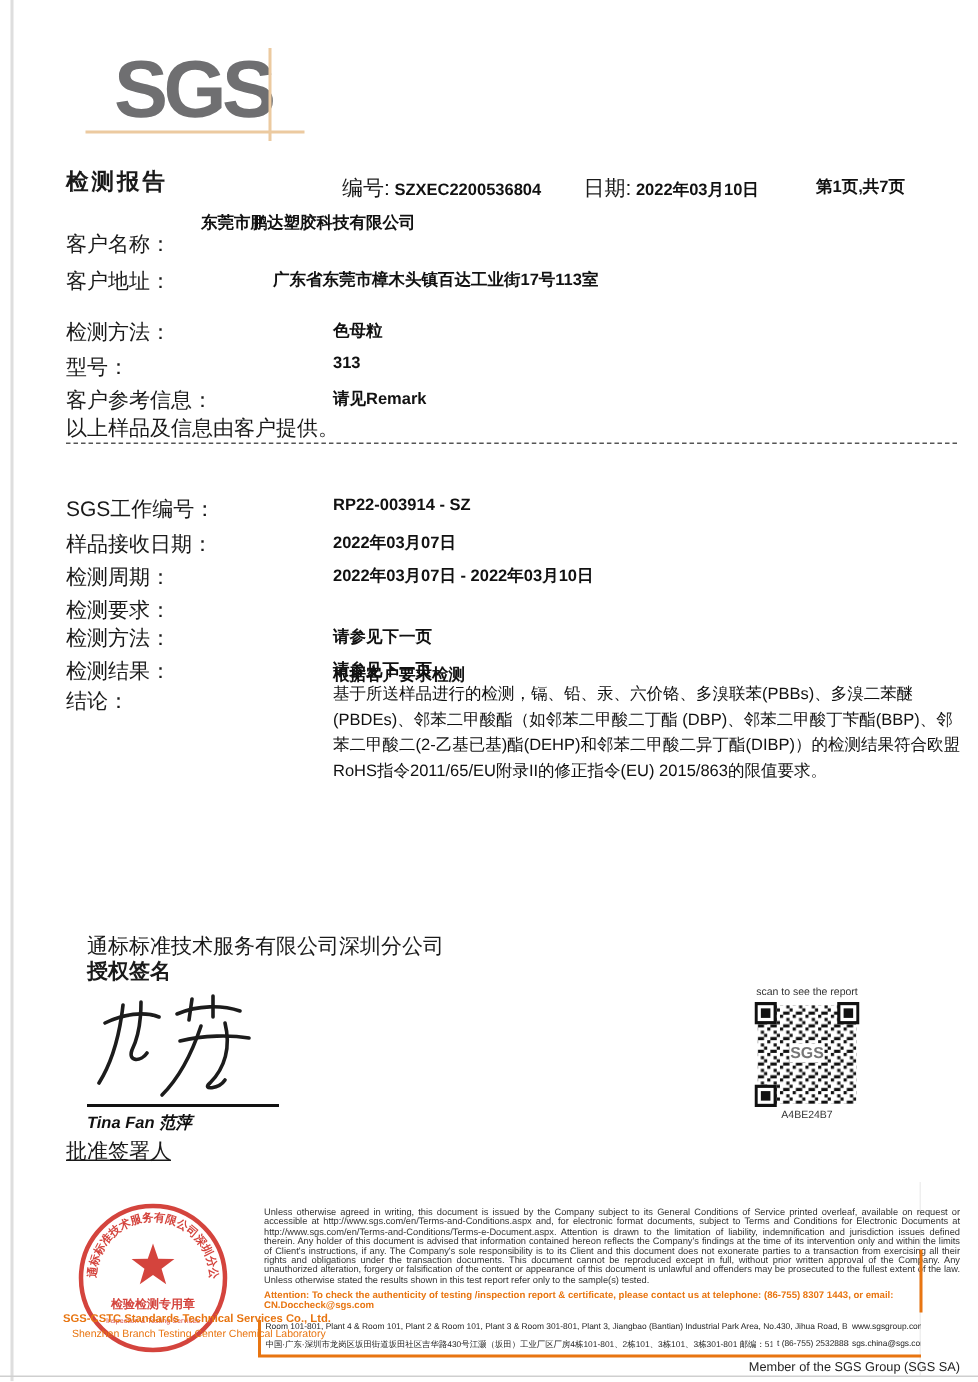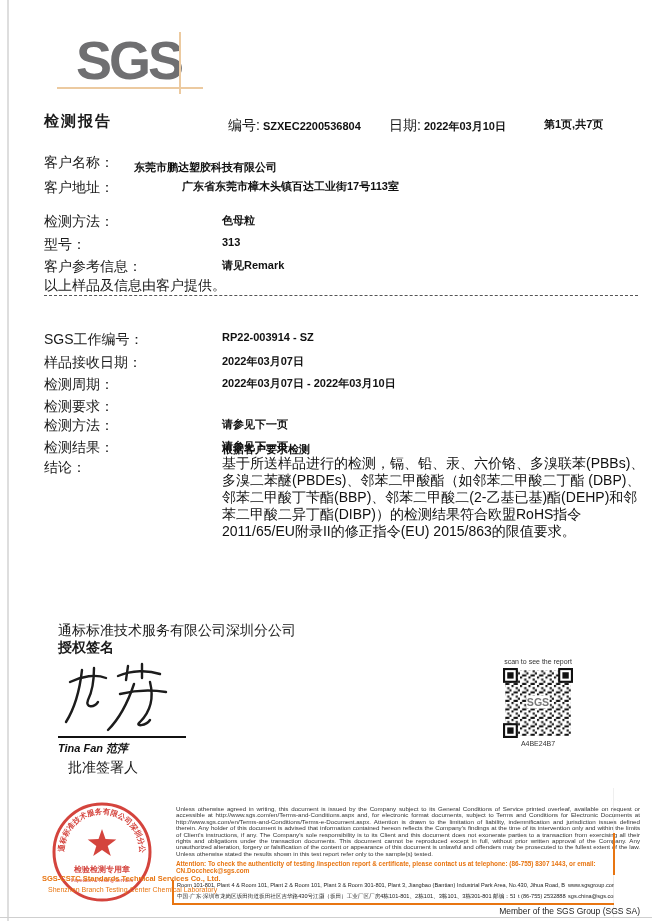--- a/index.html
+++ b/index.html
@@ -11,21 +11,21 @@
   .edge-left{left:7px;top:0;width:2px;height:921px;background:#dedede;}
   .edge-right{left:613px;top:788px;width:1px;height:129px;background:#efefef;}
   .edge-bottom{left:0;top:917px;width:652px;height:1px;background:#cfcfcf;}
   .logo{left:76px;top:30px;font-size:54px;line-height:60px;font-weight:bold;
         color:#6f6f71;letter-spacing:-3px;}
   .tan-h{left:57px;top:87px;width:146px;height:2px;background:#eccaa0;}
   .tan-v{left:179px;top:32px;width:2px;height:62px;background:#eccaa0;}
   .title{left:44px;top:112px;font-size:15px;font-weight:bold;letter-spacing:2px;}
   .meta{font-size:11px;}
   .dashed{left:44px;top:295px;width:594px;height:0;border-top:1px dashed #555;}
-  .conclusion{left:222px;top:455px;width:424px;font-size:14px;font-weight:500;
+  .conclusion{left:222px;top:455px;width:424px;font-size:11px;font-weight:500;
               line-height:17px;color:#111;}
   .sig-underline{left:58px;top:736px;width:128px;height:2px;background:#111;}
   .qr-cap{font-size:7px;color:#333;text-align:center;width:104px;}
   .footer-disc{left:176px;top:806px;width:464px;font-size:6.2px;line-height:6.4px;
                text-align:justify;color:#333;}
   .footer-att{left:176px;top:860px;width:464px;font-size:6.4px;line-height:7.2px;
               font-weight:bold;color:#e87511;}
   .addr{font-size:5.6px;color:#222;white-space:nowrap;overflow:hidden;}
   .orange{background:#e87511;}
   .footer-co{color:#e87511;font-weight:600;}
@@ -50,21 +50,21 @@
     <span class="lbl">编号:</span>
     <span class="val">SZXEC2200536804</span>
   </div>
   <div class="abs meta" style="left:389px;top:117px;">
     <span class="lbl">日期:</span>
     <span class="val">2022年03月10日</span>
   </div>
   <div class="abs val" style="left:544px;top:117px;">第1页,共7页</div>
 
   <div class="abs lbl" style="left:44px;top:154px;">客户名称：</div>
-  <div class="abs val" style="left:134px;top:160px;text-align:right;">东莞市鹏达塑胶科技有限公司</div>
+  <div class="abs val" style="left:134px;top:141px;text-align:right;">东莞市鹏达塑胶科技有限公司</div>
   <div class="abs lbl" style="left:44px;top:179px;">客户地址：</div>
   <div class="abs val" style="left:134px;top:179px;margin-left:48px;">广东省东莞市樟木头镇百达工业街17号113室</div>
 
   <div class="abs lbl" style="left:44px;top:213px;">检测方法：</div>
   <div class="abs val" style="left:222px;top:213px;">色母粒</div>
   <div class="abs lbl" style="left:44px;top:236px;">型号：</div>
   <div class="abs val" style="left:222px;top:236px;">313</div>
   <div class="abs lbl" style="left:44px;top:258px;">客户参考信息：</div>
   <div class="abs val" style="left:222px;top:258px;">请见Remark</div>
   <div class="abs lbl" style="left:44px;top:277px;font-weight:500;">以上样品及信息由客户提供。</div>
@@ -96,21 +96,21 @@
       <path d="M56,14 C70,8 86,8 98,12"></path>
       <path d="M66,4 L64,18"></path>
       <path d="M80,2 L80,16"></path>
       <path d="M72,22 C66,40 58,56 46,68"></path>
       <path d="M88,20 C92,36 88,50 78,60 C72,65 84,64 88,58"></path>
       <path d="M58,32 C74,28 92,28 104,30"></path>
     </g>
   </svg>
   <div class="abs sig-underline"></div>
   <div class="abs val" style="left:58px;top:741px;font-style:italic;">Tina Fan 范萍</div>
-  <div class="abs lbl" style="left:68px;top:759px;">批准签署人</div>
+  <div class="abs lbl" style="left:44px;top:759px;text-decoration:underline;">批准签署人</div>
 
   <div class="abs qr-cap" style="left:486px;top:658px;">scan to see the report</div>
   <svg class="abs" style="left:503px;top:668px;" width="70" height="70" viewBox="0 0 33 33">
     <defs>
       <pattern id="qrp" width="4" height="4" patternUnits="userSpaceOnUse">
         <rect x="0" y="0" width="1" height="1" fill="#111"></rect>
         <rect x="2" y="1" width="1" height="1" fill="#111"></rect>
         <rect x="1" y="3" width="2" height="1" fill="#111"></rect>
         <rect x="3" y="2" width="1" height="1" fill="#111"></rect>
       </pattern>

